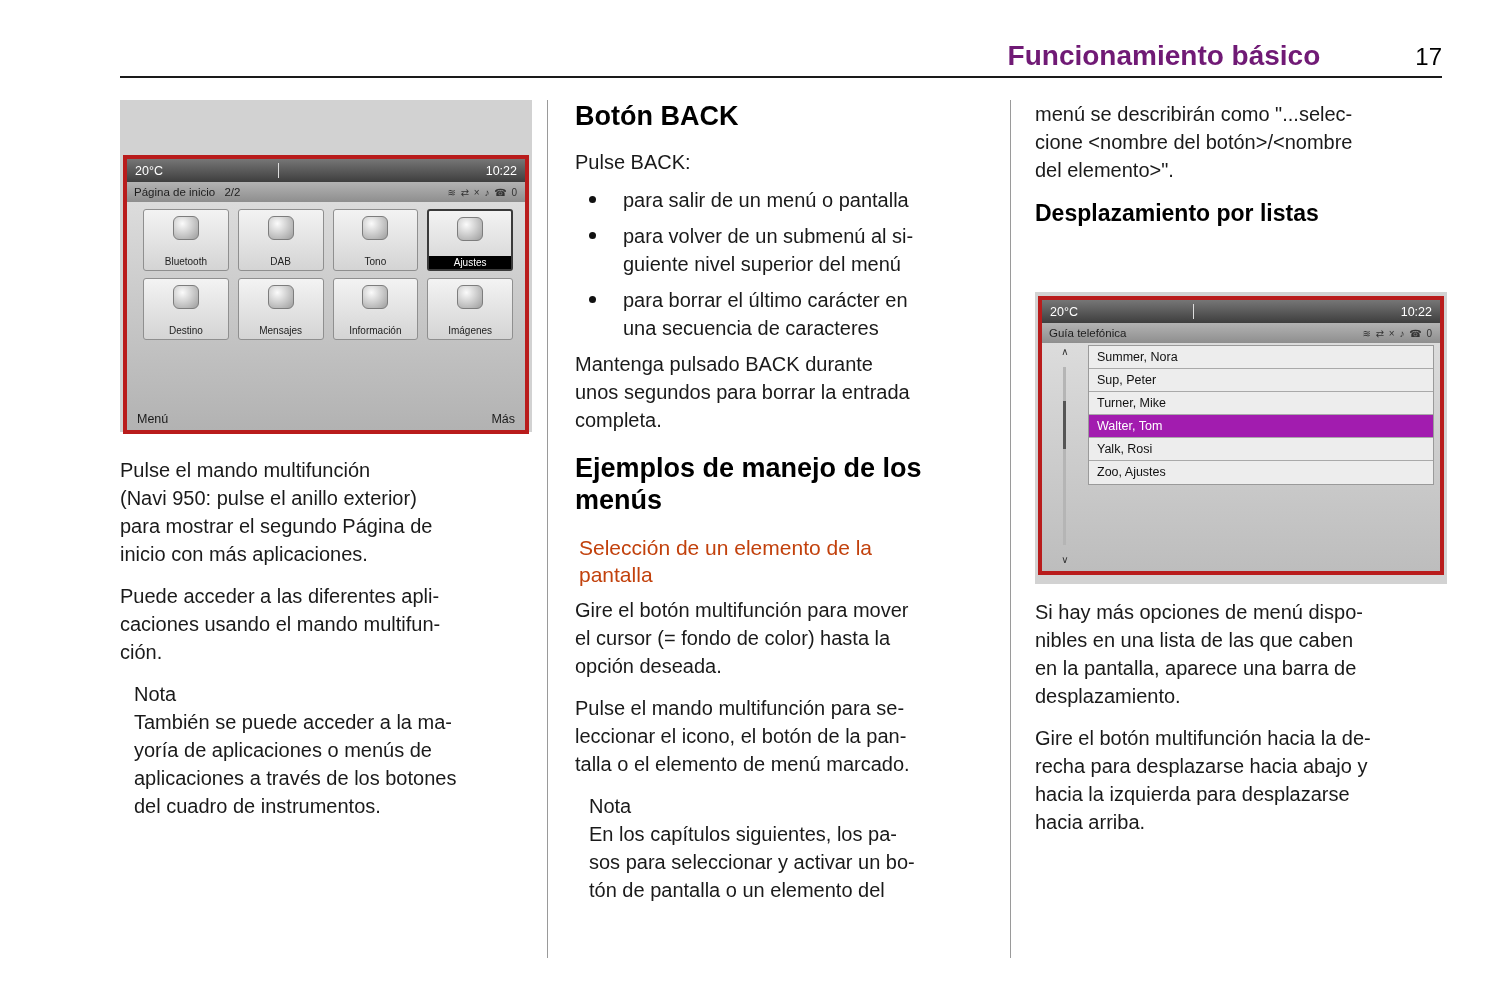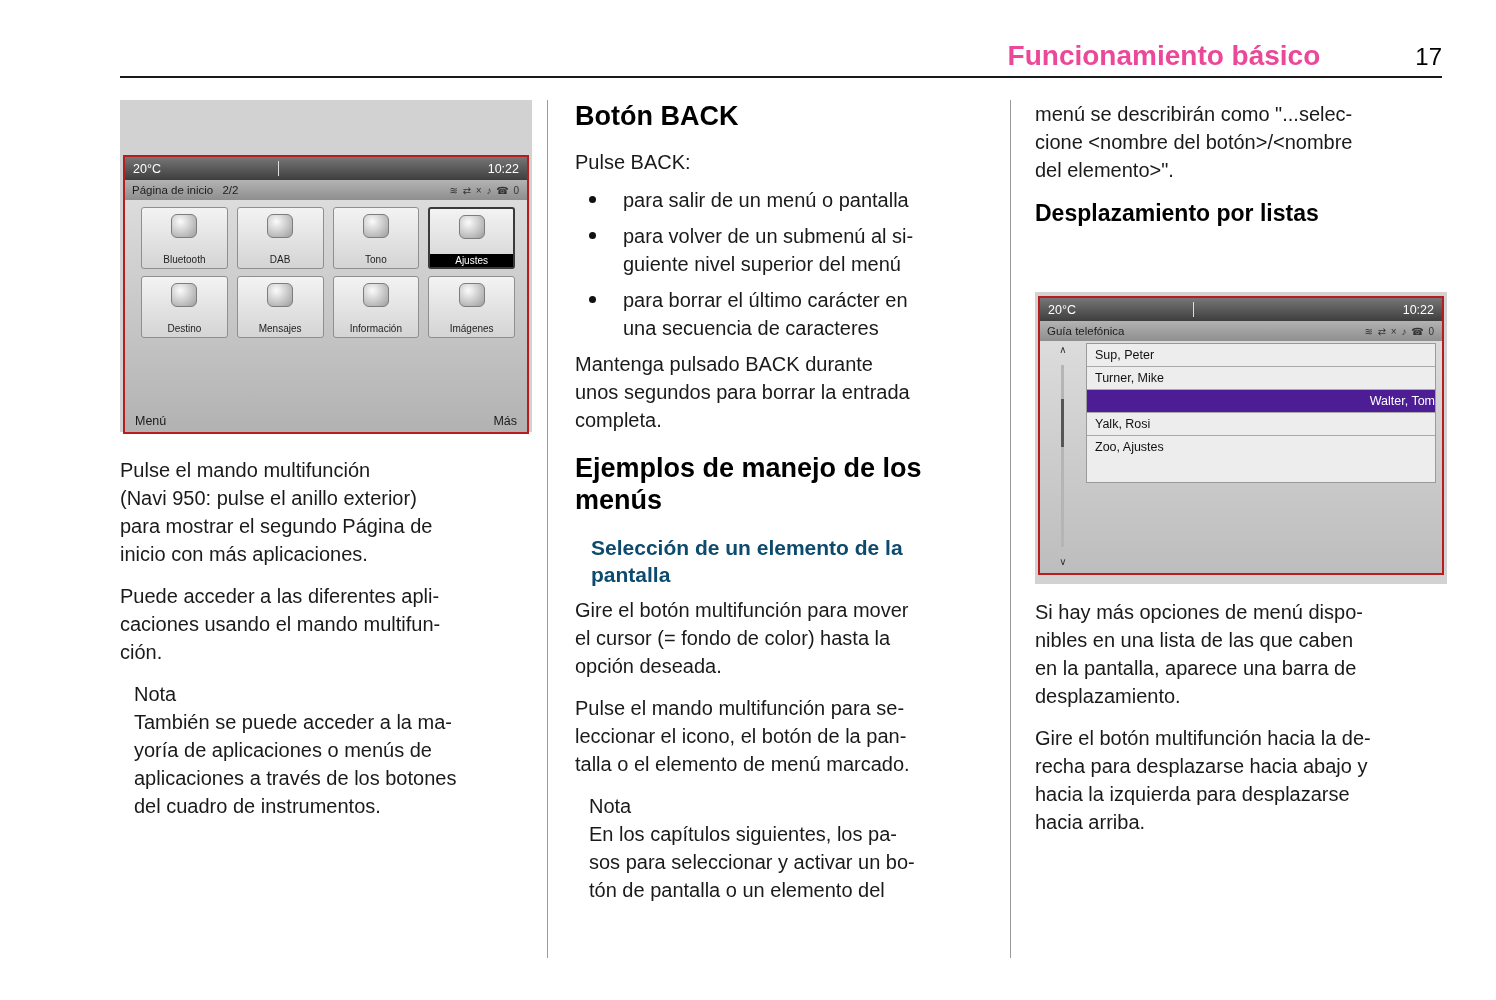--- a/index.html
+++ b/index.html
@@ -6,52 +6,52 @@
   body{
     width:1496px;height:1000px;position:relative;overflow:hidden;
     background:#ffffff;color:#1a1a1a;
     font-family:"Liberation Sans", sans-serif;
   }
   *{box-sizing:border-box;}
 
   
   .header{position:absolute;left:120px;top:40px;width:1322px;
     display:flex;justify-content:flex-end;align-items:baseline;gap:95px;}
-  .header-title{font-size:28px;font-weight:bold;color:#ec4899;}
+  .header-title{font-size:28px;font-weight:bold;color:#701a75;}
   .header-page{font-size:24px;color:#000;}
   .rule{position:absolute;left:120px;top:76px;width:1322px;height:2px;background:#1a1a1a;}
 
   
   .vdiv{position:absolute;top:100px;height:858px;width:1px;background:#9a9a9a;}
   .vdiv1{left:547px;}.vdiv2{left:1010px;}
   .col{position:absolute;top:100px;width:412px;}
   .col1{left:120px;}.col2{left:575px;}.col3{left:1035px;}
 
   .body{font-size:20px;line-height:28px;white-space:pre-line;margin:0 0 14px 0;}
   .note{margin:10px 0 0 14px;}
   .note-label{font-size:20px;line-height:28px;}
   .sect{font-size:27px;line-height:32px;font-weight:bold;color:#000;
     margin:0 0 16px 0;white-space:pre-line;}
   .sect.mt{margin-top:18px;}
-  .subsect{font-size:21px;line-height:27px;font-weight:bold;color:#0c4a6e;
-    margin:18px 0 8px 16px;white-space:pre-line;}
+  .subsect{font-size:21px;line-height:27px;font-weight:normal;color:#c2410c;
+    margin:18px 0 8px 4px;white-space:pre-line;}
   .subhead2{font-size:23px;line-height:26px;font-weight:bold;color:#000;
     margin:0 0 66px 0;}
 
   .bullets{margin:2px 0 8px 0;}
   .bullet-item{display:flex;margin:0 0 8px 0;}
   .dot{width:7px;height:7px;border-radius:50%;background:#111;margin:10px 0 0 14px;flex:none;}
   .btxt{font-size:20px;line-height:28px;white-space:pre-line;margin-left:27px;}
 
   
   .figure{background:#d2d2d2;width:412px;}
   .fig-home{height:332px;padding:55px 3px 0 3px;margin-bottom:24px;}
   .fig-list{height:292px;padding:4px 3px 0 3px;}
 
-  .screen{height:279px;border:2px solid #b91c1c;background:#c9c9c9;
+  .screen{height:279px;border:4px solid #b91c1c;background:#c9c9c9;
     display:flex;flex-direction:column;}
   .sbar{height:23px;flex:none;background:linear-gradient(#767676,#3e3e3e);
     color:#fff;font-size:12.5px;display:flex;align-items:center;
     justify-content:space-between;padding:0 8px;position:relative;}
   .sbar-tick{position:absolute;left:38%;top:4px;bottom:4px;width:1px;background:#dddddd;}
   .ibar{height:20px;flex:none;background:linear-gradient(#b3b3b3,#8e8e8e);
     font-size:11.5px;color:#1d1d1d;display:flex;align-items:center;
     justify-content:space-between;padding:0 7px;}
   .ibar-title span{margin-right:6px;}
   .ibar-icons{font-size:10px;color:#333;letter-spacing:1px;white-space:nowrap;}
@@ -71,21 +71,21 @@
   .softkeys{position:absolute;left:0;right:0;bottom:0;height:23px;
     display:flex;justify-content:space-between;align-items:center;
     padding:0 10px;font-size:12.5px;color:#1a1a1a;}
 
   .listarea{flex:1;background:linear-gradient(#dcdcdc,#bdbdbd);position:relative;}
   .rows{position:absolute;left:46px;right:6px;top:2px;height:140px;
     border:1px solid #9a9a9a;background:#ededed;}
   .row{height:23px;line-height:22px;font-size:12.5px;padding-left:8px;
     border-bottom:1px solid #a9a9a9;color:#111;}
   .row:last-child{border-bottom:none;}
-  .row.sel{background:#4c1d95;color:#fff;text-align:right;}
+  .row.sel{background:#a21caf;color:#fff;}
   .arrow{position:absolute;left:0;width:46px;text-align:center;font-size:10px;color:#333;}
   .arrow.up{top:3px;}
   .arrow.down{bottom:6px;}
   .track{position:absolute;left:21px;top:24px;bottom:26px;width:3px;background:#b5b5b5;}
   .thumb{position:absolute;left:21px;top:58px;height:48px;width:3px;background:#555;}
 </style>
 </head>
 <body>
 
 <div class="header">
@@ -229,20 +229,21 @@
           <span>Guía telefónica</span>
         </span>
         <span class="ibar-icons">≋ ⇄ × ♪ ☎ 0</span>
       </div>
       <div class="listarea">
         <div class="arrow up">∧</div>
         <div class="track"></div>
         <div class="thumb"></div>
         <div class="arrow down">∨</div>
         <div class="rows">
+            <div class="row">Summer, Nora</div>
             <div class="row">Sup, Peter</div>
             <div class="row">Turner, Mike</div>
             <div class="row sel">Walter, Tom</div>
             <div class="row">Yalk, Rosi</div>
             <div class="row">Zoo, Ajustes</div>
           </div>
       </div>
     </div>
   </div>
 

